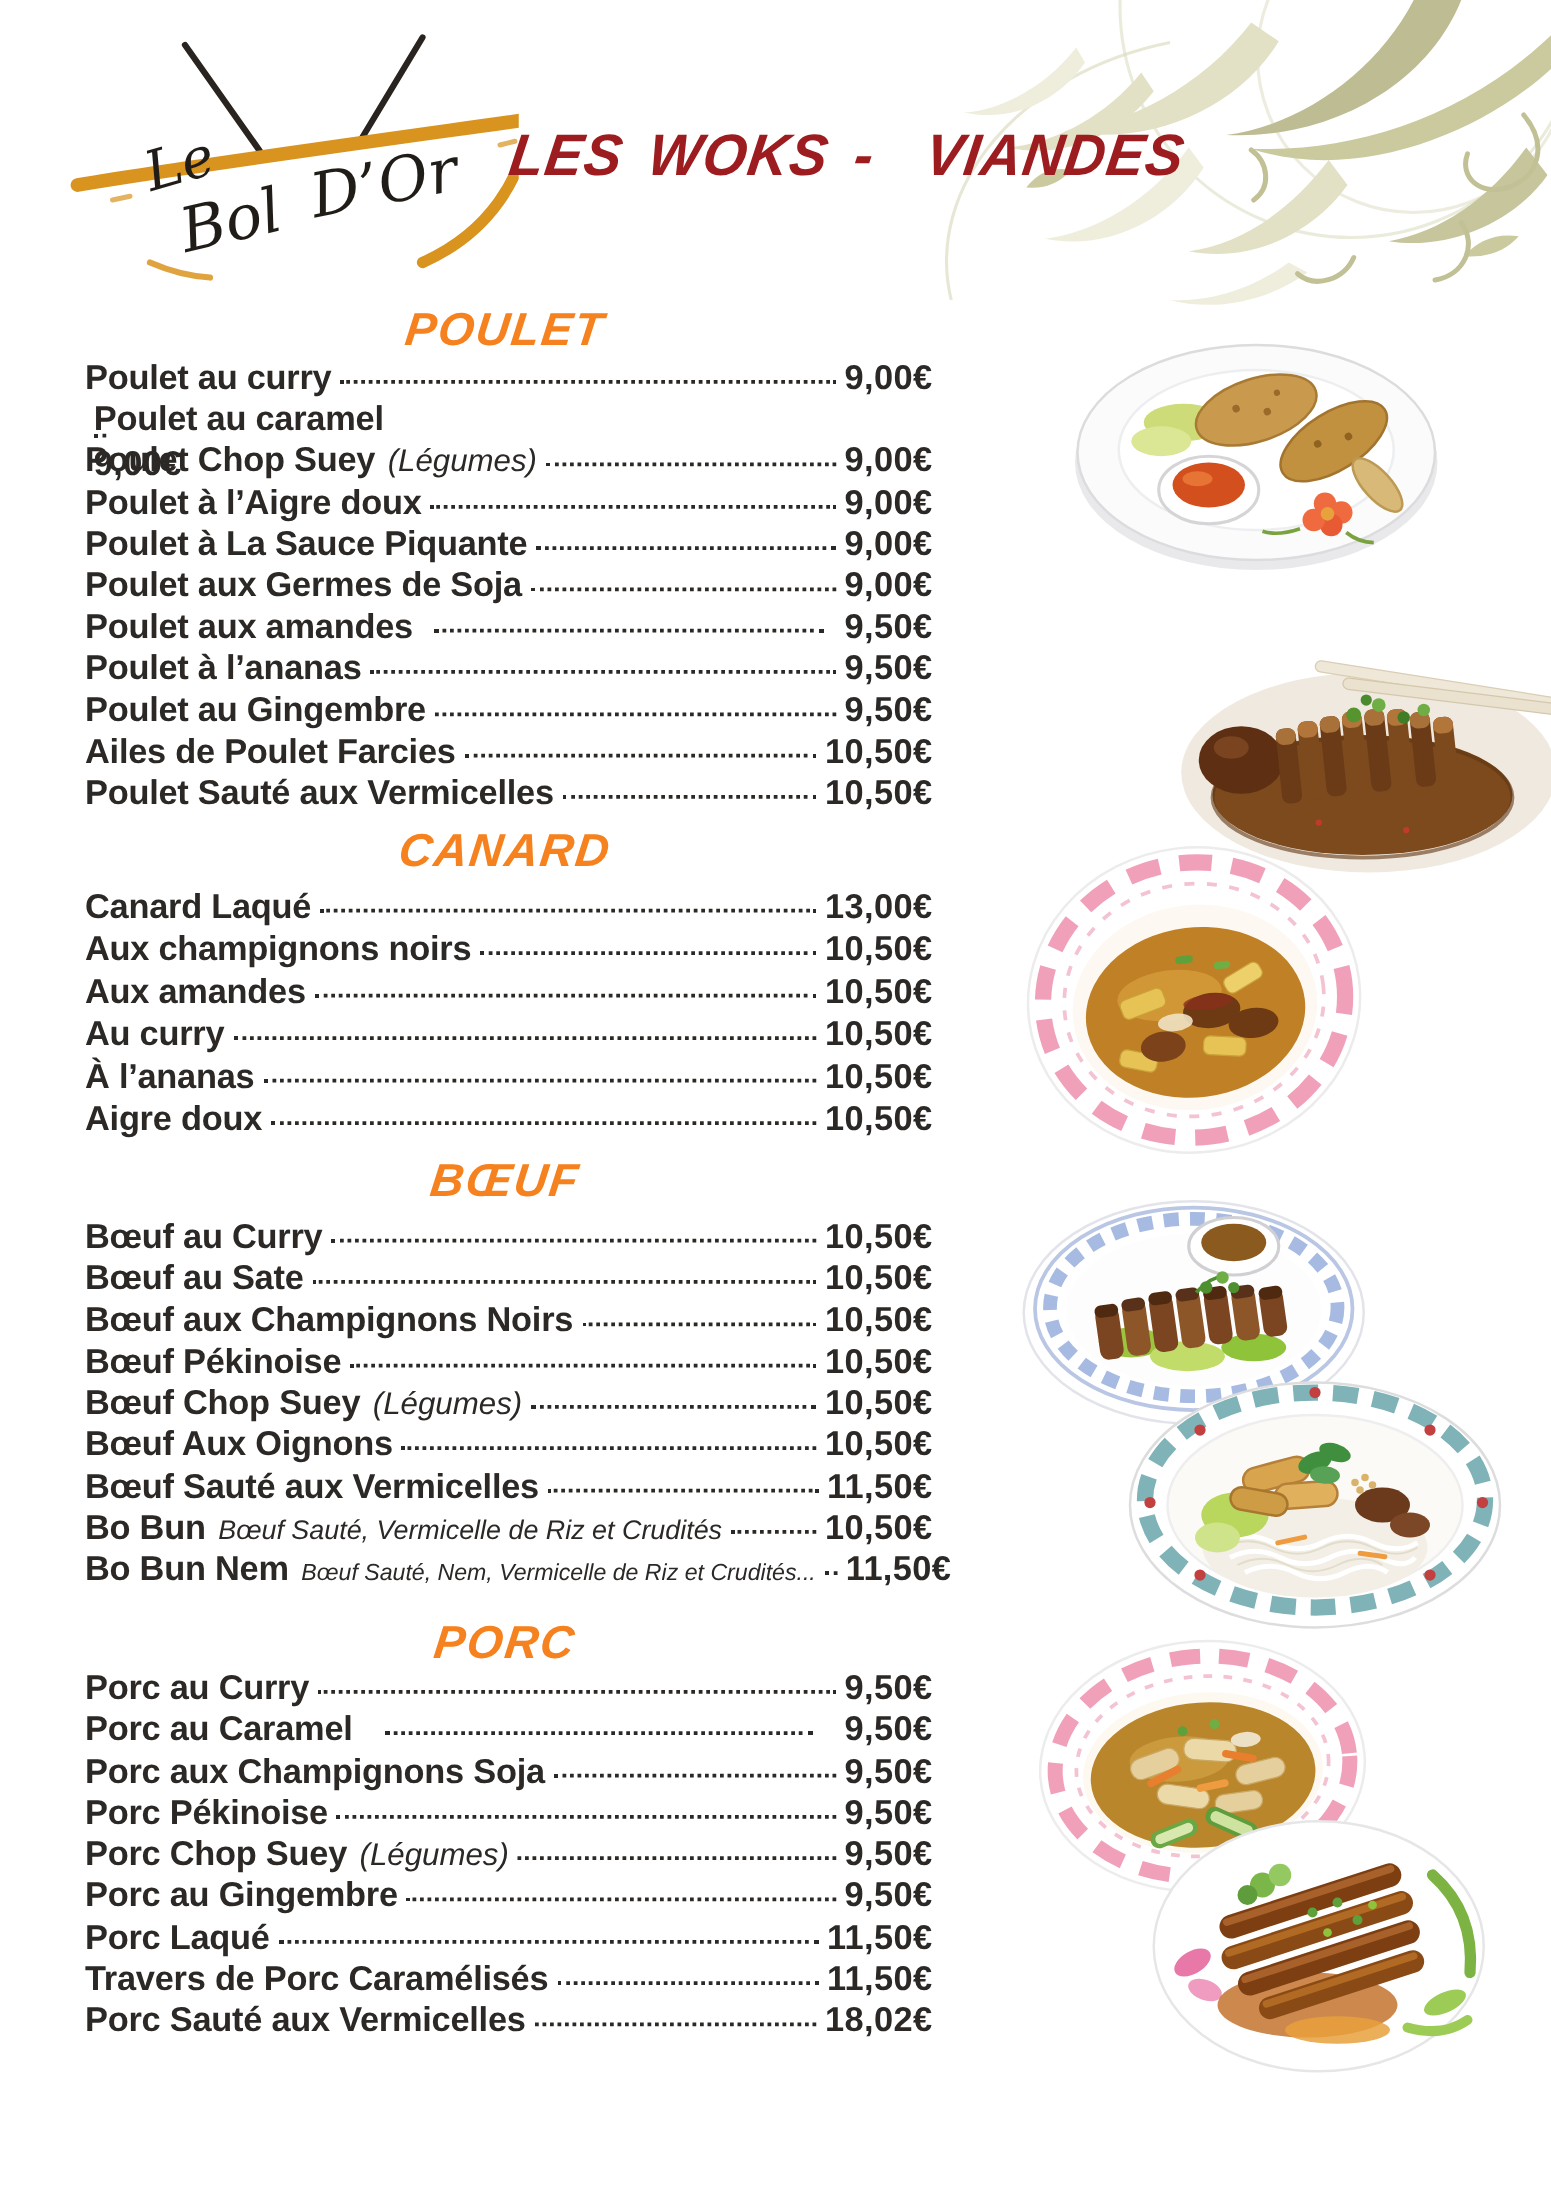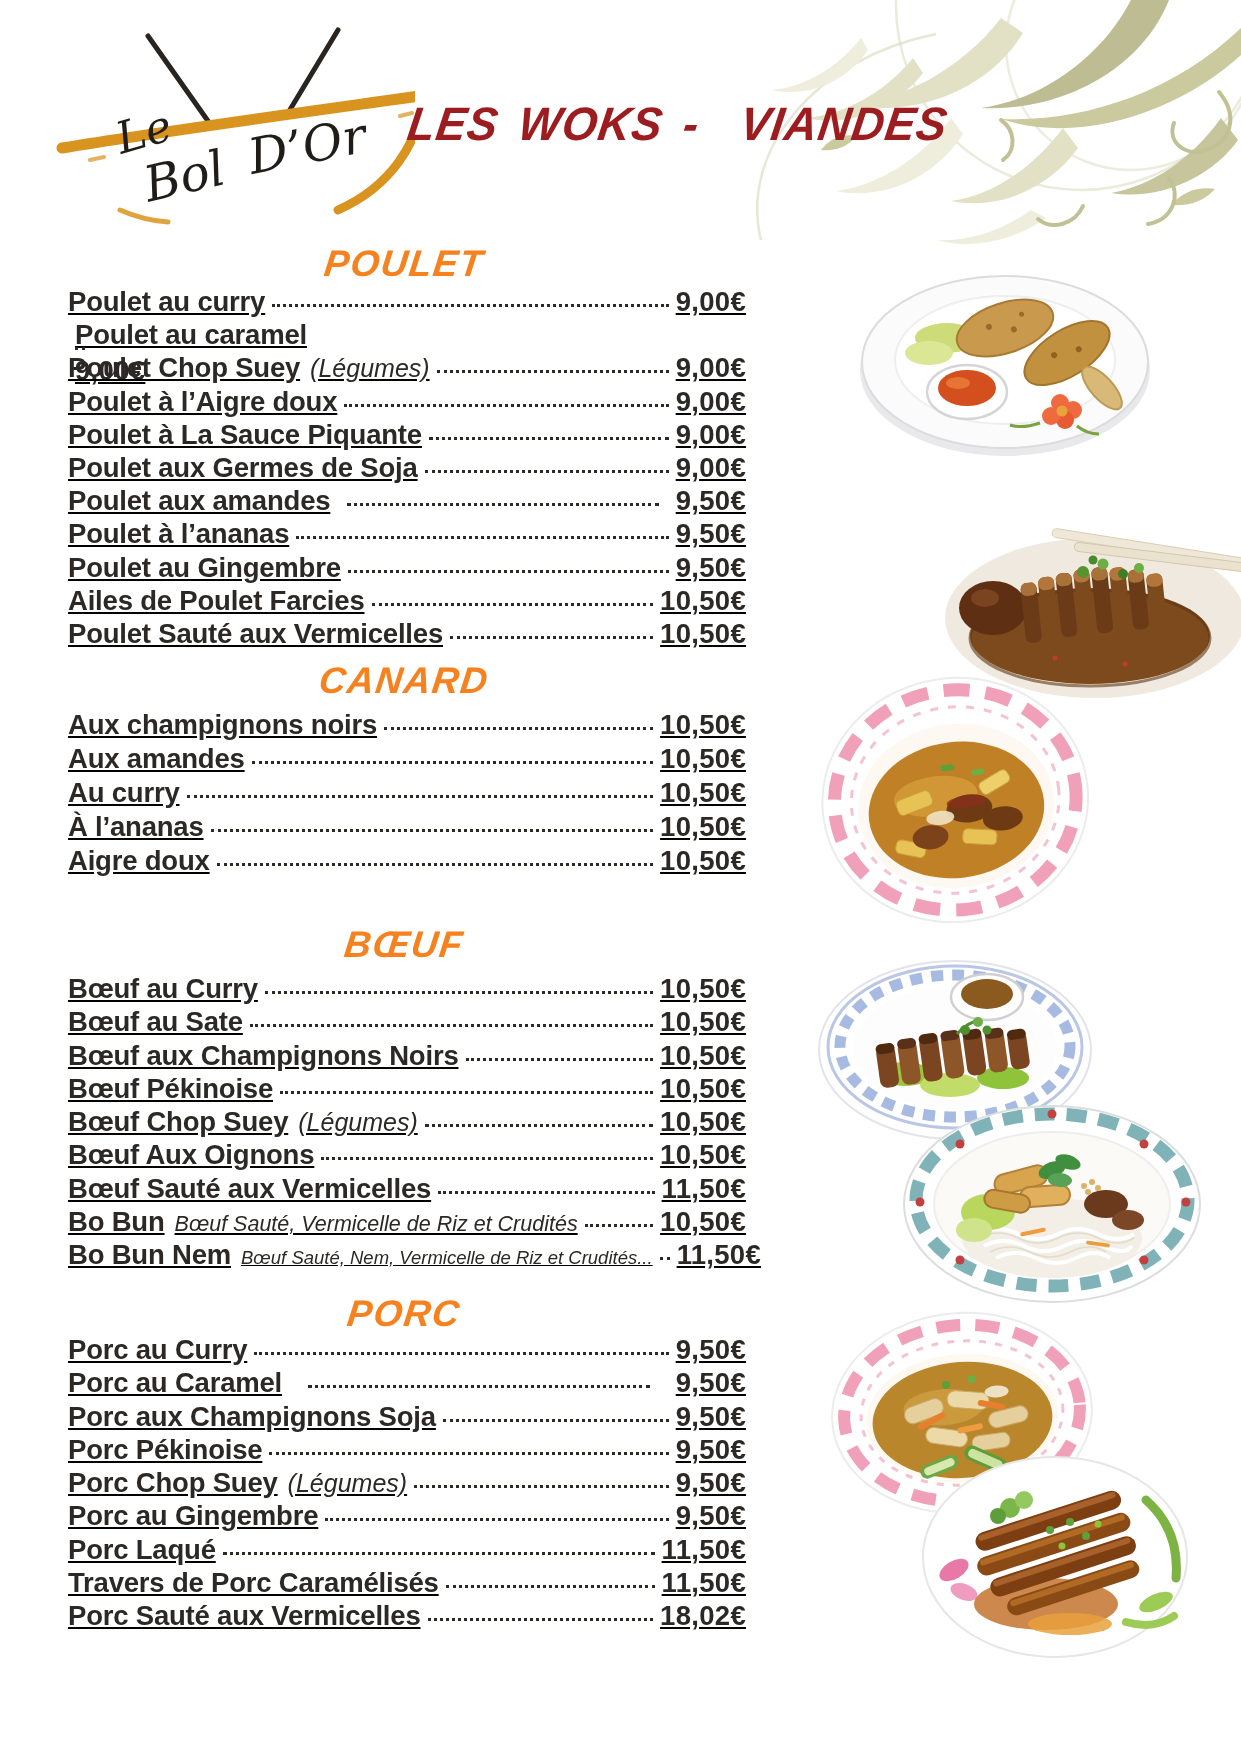--- a/index.html
+++ b/index.html
@@ -22,21 +22,21 @@
     font:italic 800 45px/52px "Liberation Sans", sans-serif;
     color:var(--red);transform:skewX(-8deg) scaleY(1.04);letter-spacing:1px;word-spacing:7px;
   }
   
   .heading{
     position:absolute;left:64px;width:680px;text-align:center;
     font:italic 700 37px/42px "Liberation Sans", sans-serif;
     color:var(--orange);transform:skewX(-7deg);letter-spacing:1.5px;
   }
   .items{position:absolute;left:68px;width:678px;}
-  .row{display:flex;align-items:baseline;text-decoration:underline;}
+  .row{display:flex;align-items:baseline;}
   .label{font-weight:700;font-size:27.5px;color:var(--text);white-space:pre;letter-spacing:-0.2px;}
   .note{font-style:italic;font-weight:400;font-size:25px;margin-left:10px;color:var(--text);white-space:pre;}
   .note.small{font-size:21.5px;}
   .note.tiny{font-size:18.5px;}
   .leader{flex:1;height:0;border-bottom:3.3px dotted var(--text);margin:0 7px;min-width:10px;transform:translateY(-4px);}
   .price{font-weight:700;font-size:27.5px;color:var(--text);letter-spacing:0.3px;white-space:pre;}
   
   .flourish{position:absolute;left:701px;top:0;width:540px;height:245px;}
   .photo{position:absolute;}
   #photo-poulet{left:855px;top:258px;width:300px;height:205px;}
@@ -156,20 +156,25 @@
         <span class="price">10,50€</span>
       </div>
       <div class="row" style="line-height: 33.2px; height: 33.2px;">
         <span class="label">Poulet Sauté aux Vermicelles</span>
         <span class="leader"></span>
         <span class="price">10,50€</span>
       </div>
     </div>
     <div class="heading" style="top: 660px;">CANARD</div>
     <div class="items" style="top: 708px;">
+      <div class="row" style="line-height: 34px; height: 34px;">
+        <span class="label">Canard Laqué</span>
+        <span class="leader"></span>
+        <span class="price">13,00€</span>
+      </div>
       <div class="row" style="line-height: 34px; height: 34px;">
         <span class="label">Aux champignons noirs</span>
         <span class="leader"></span>
         <span class="price">10,50€</span>
       </div>
       <div class="row" style="line-height: 34px; height: 34px;">
         <span class="label">Aux amandes</span>
         <span class="leader"></span>
         <span class="price">10,50€</span>
       </div>

